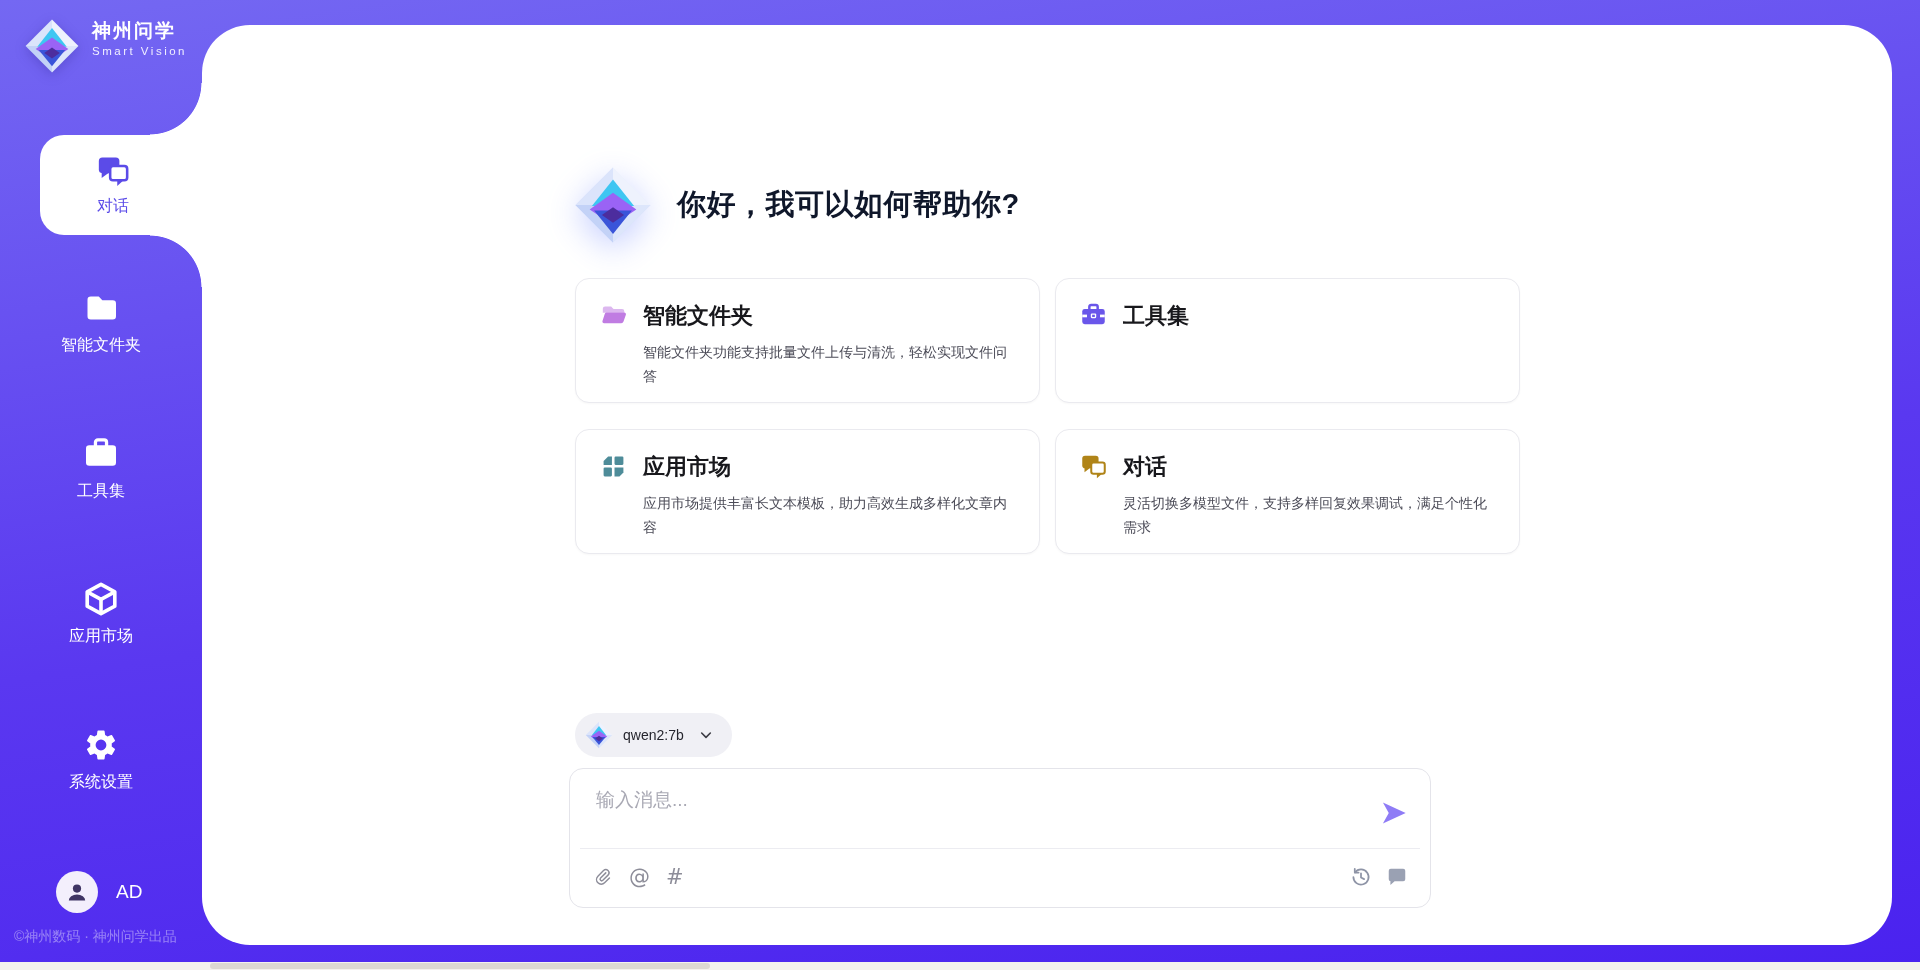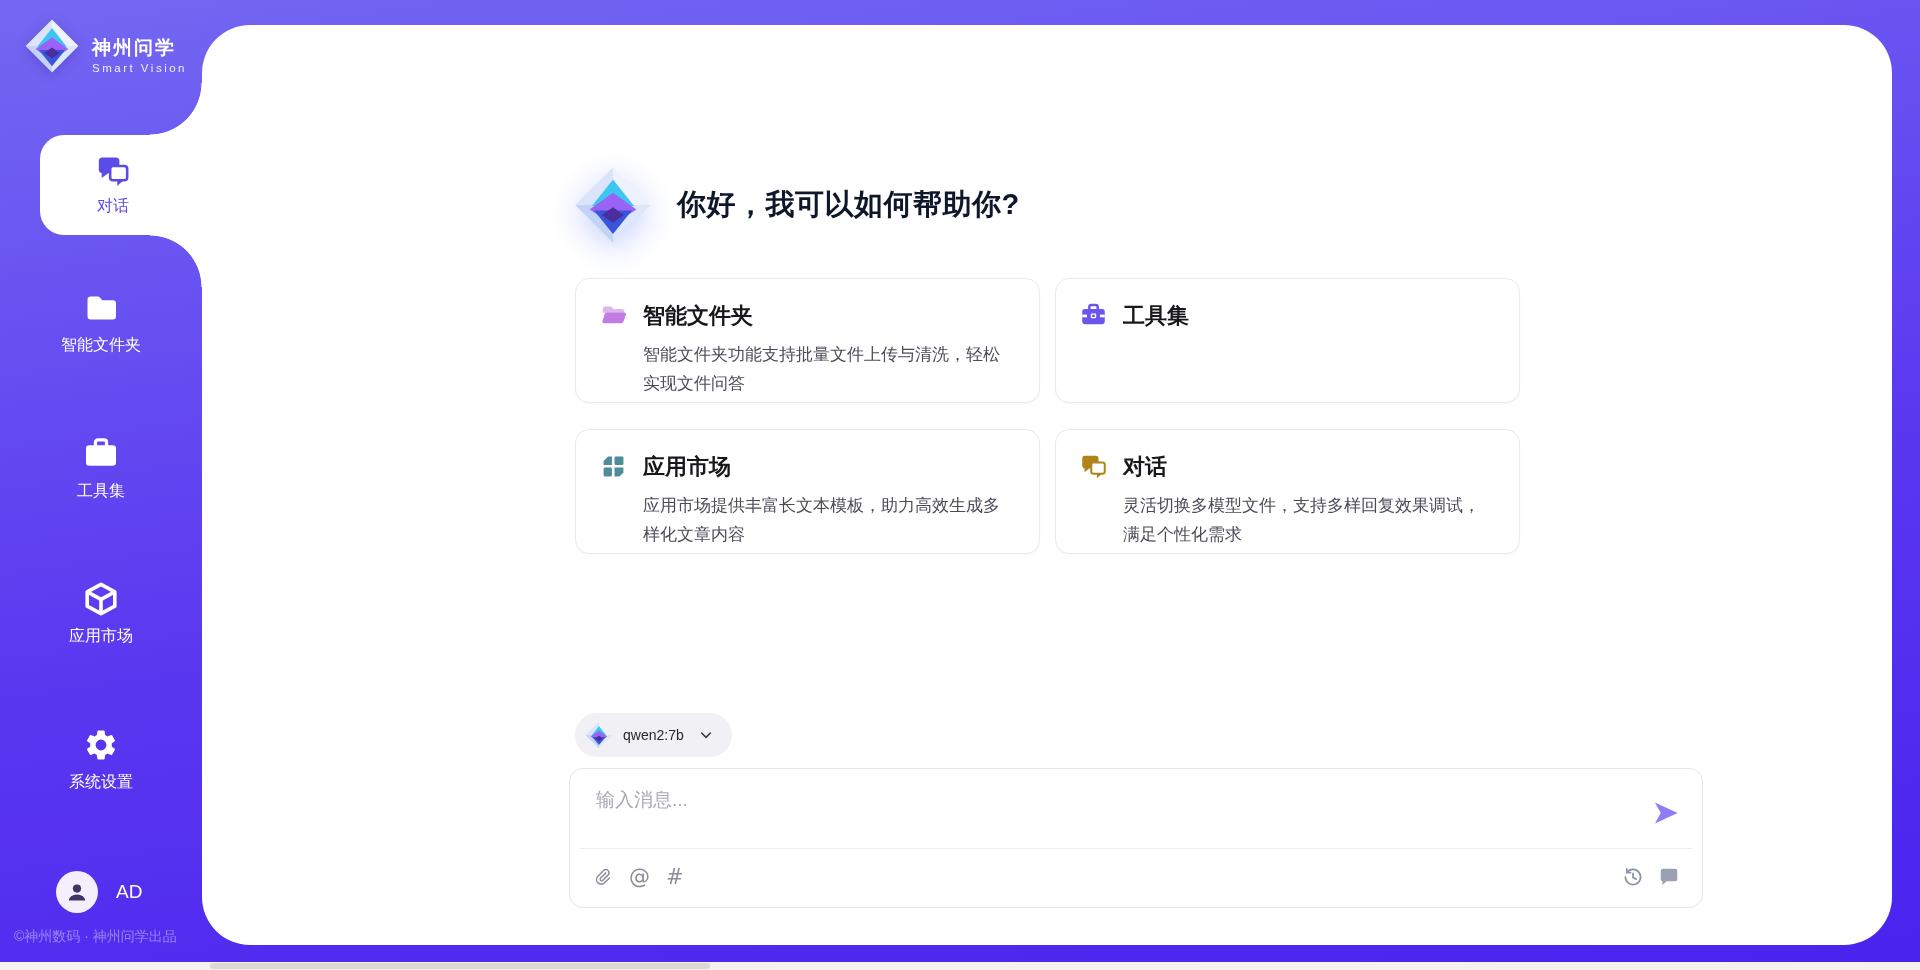--- a/index.html
+++ b/index.html
@@ -5,21 +5,21 @@
   * { box-sizing: border-box; margin: 0; padding: 0; }
   html,body { width:1920px; height:970px; overflow:hidden; }
   body {
     font-family: "Liberation Sans", "DejaVu Sans", sans-serif;
     background: linear-gradient(172deg, #7468f2 0%, #5a38f0 55%, #4a22ef 100%);
     position: relative;
   }
 
   
   .sidebar { position:absolute; left:0; top:0; width:202px; height:970px; }
-  .brand { position:absolute; left:24px; top:18px; display:flex; align-items:flex-end; gap:12px; }
+  .brand { position:absolute; left:24px; top:18px; display:flex; align-items:flex-start; gap:12px; }
   .brand .gem { width:56px; height:56px; filter: drop-shadow(0 3px 6px rgba(30,20,120,.25)); }
   .brand-text .t1 { color:#fff; font-size:19px; font-weight:bold; letter-spacing:2px; }
   .brand-text .t2 { color:#f0efff; font-size:11.5px; letter-spacing:2.5px; margin-top:1px; }
 
   .nav-item { position:absolute; left:0; width:202px; display:flex; flex-direction:column;
               align-items:center; gap:9px; color:#fff; cursor:pointer; }
   .nav-item .nav-label { font-size:16px; }
   .nav-item svg { width:36px; height:36px; }
 
   .tab-active { position:absolute; top:135px; left:40px; right:0; height:100px;
@@ -51,30 +51,30 @@
   .greeting-text { font-size:29px; font-weight:bold; color:#0f172a; letter-spacing:.5px; }
 
   .cards { position:absolute; left:373px; top:253px; display:grid;
            grid-template-columns:465px 465px; column-gap:15px; row-gap:26px; }
   .card { height:125px; background:#fff; border:1px solid #eaeaef; border-radius:14px;
           padding:22px 24px; display:flex; gap:16px; cursor:pointer;
           box-shadow:0 1px 2px rgba(20,20,40,.03); }
   .card .card-icon { width:27px; height:27px; flex:none; margin-top:1px; }
   .card .card-icon svg { width:27px; height:27px; }
   .card-title { font-size:22px; font-weight:bold; color:#18181c; }
-  .card-desc { margin-top:9px; font-size:17px; color:#4b4b57; line-height:1.72; }
+  .card-desc { margin-top:9px; font-size:14px; color:#4b4b57; line-height:1.72; }
 
   .model-pill { position:absolute; left:373px; top:688px; height:44px; border-radius:22px;
                 background:#f0f0f5; display:flex; align-items:center; gap:10px;
                 padding:0 18px 0 10px; cursor:pointer; }
   .model-pill .gem { width:28px; height:28px; }
   .model-name { font-size:14px; color:#26262e; }
   .model-pill .chev { width:16px; height:16px; color:#3c3c44; margin-left:4px; }
 
-  .composer { position:absolute; left:367px; top:743px; width:1134px; height:140px;
+  .composer { position:absolute; left:367px; top:743px; width:862px; height:140px;
               border:1.5px solid #e4e4ea; border-radius:14px; background:#fff; }
   .composer textarea { position:absolute; left:0; top:0; width:100%; height:76px; border:none;
               outline:none; resize:none; background:transparent; padding:18px 70px 0 26px;
               font-size:19px; font-family:inherit; color:#333; }
   .composer textarea::placeholder { color:#a9a9b4; }
   .send-btn { position:absolute; right:22px; top:30px; width:28px; height:28px; border:none;
               background:transparent; color:#8f7cf6; cursor:pointer; padding:0; }
   .send-btn svg { width:28px; height:28px; }
   .composer .divider { position:absolute; left:10px; right:10px; top:79px; height:1px; background:#ececf1; }
   .composer-toolbar { position:absolute; left:0; right:0; bottom:0; height:60px;

